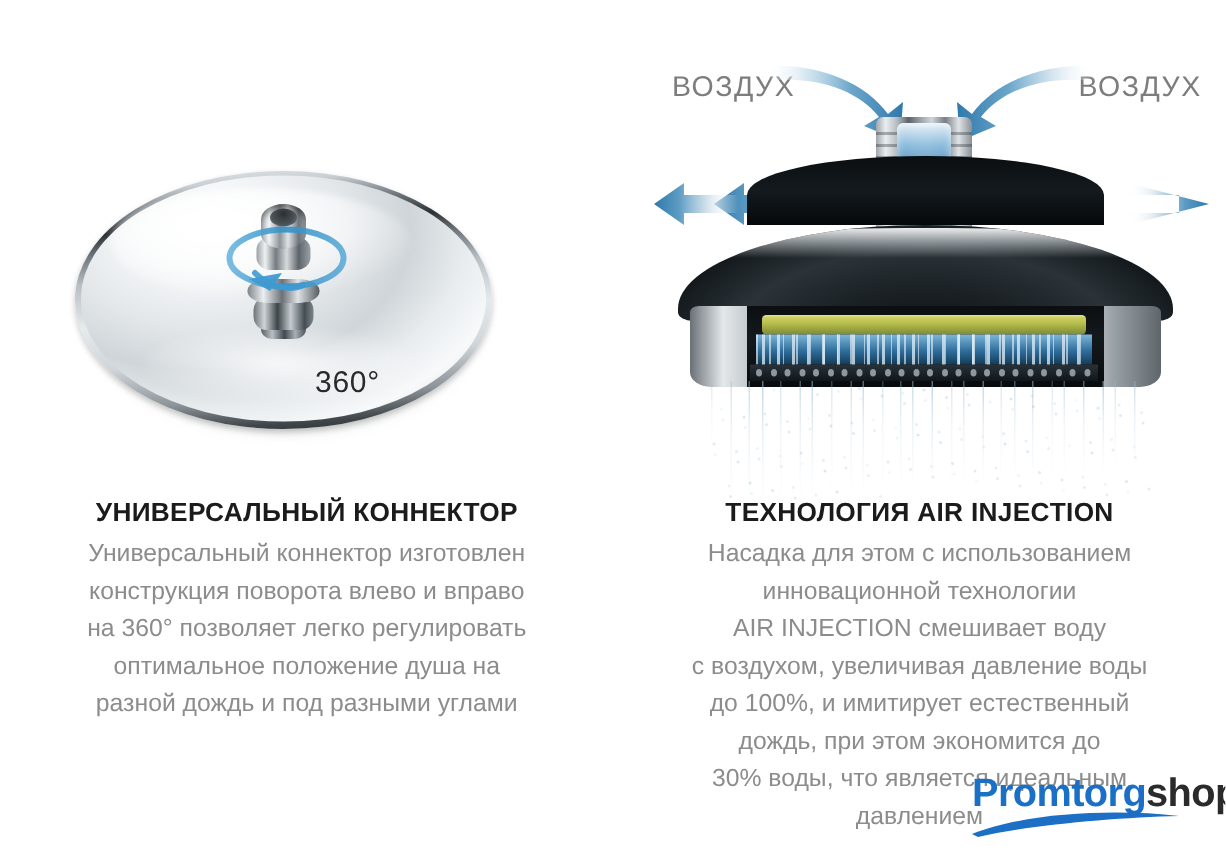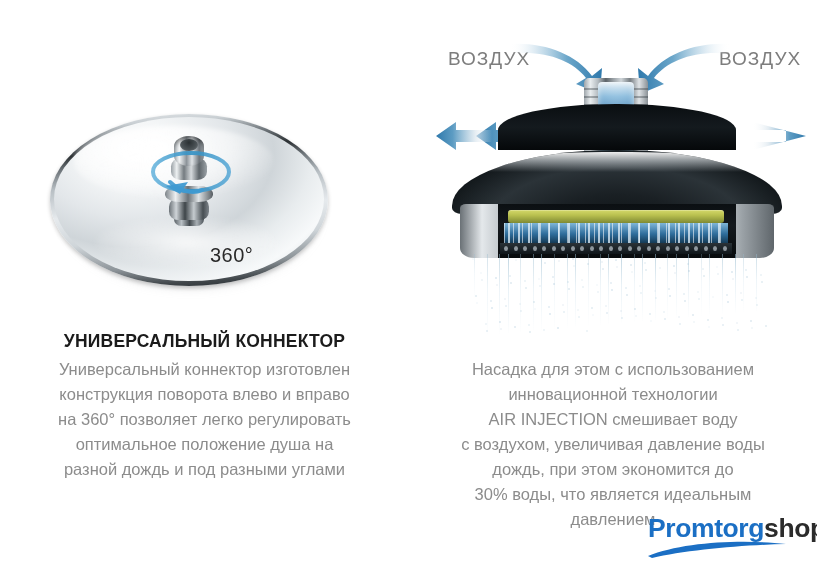--- a/index.html
+++ b/index.html
@@ -679,25 +679,27 @@
         <div class="droplet" style="left: 115px; top: 25px; opacity: 0.22;"></div>
         <div class="droplet" style="left: 168px; top: 54px; opacity: 0.51;"></div>
         <div class="droplet" style="left: 221px; top: 9px; opacity: 0.39;"></div>
         <div class="droplet" style="left: 274px; top: 38px; opacity: 0.26;"></div>
         <div class="droplet" style="left: 33px; top: 67px; opacity: 0.55;"></div>
         <div class="droplet" style="left: 86px; top: 22px; opacity: 0.43;"></div>
         <div class="droplet" style="left: 139px; top: 51px; opacity: 0.3;"></div>
       </div>
   </div>
 
+  <div class="caption-title" id="right-title" style="left:409px;width:408px;">ТЕХНОЛОГИЯ AIR INJECTION</div>
   <div class="caption-body" id="right-body" style="left:409px;width:408px;">
       <div>Насадка для этом с использованием</div>
       <div>инновационной технологии</div>
       <div>AIR INJECTION смешивает воду</div>
       <div>с воздухом, увеличивая давление воды</div>
+      <div>до 100%, и имитирует естественный</div>
       <div>дождь, при этом экономится до</div>
       <div>30% воды, что является идеальным</div>
       <div>давлением</div>
     </div>
 
   <div id="logo">
     <div id="logo-text"><span id="logo-a">Promtorg</span><span id="logo-b">shop</span></div>
     <svg id="logo-swoosh" viewBox="0 0 156 20">
       <path d="M 2 17 C 36 3, 96 0, 140 5 C 98 6, 40 11, 6 19 Z" fill="#1b6fc4"></path>
     </svg>

